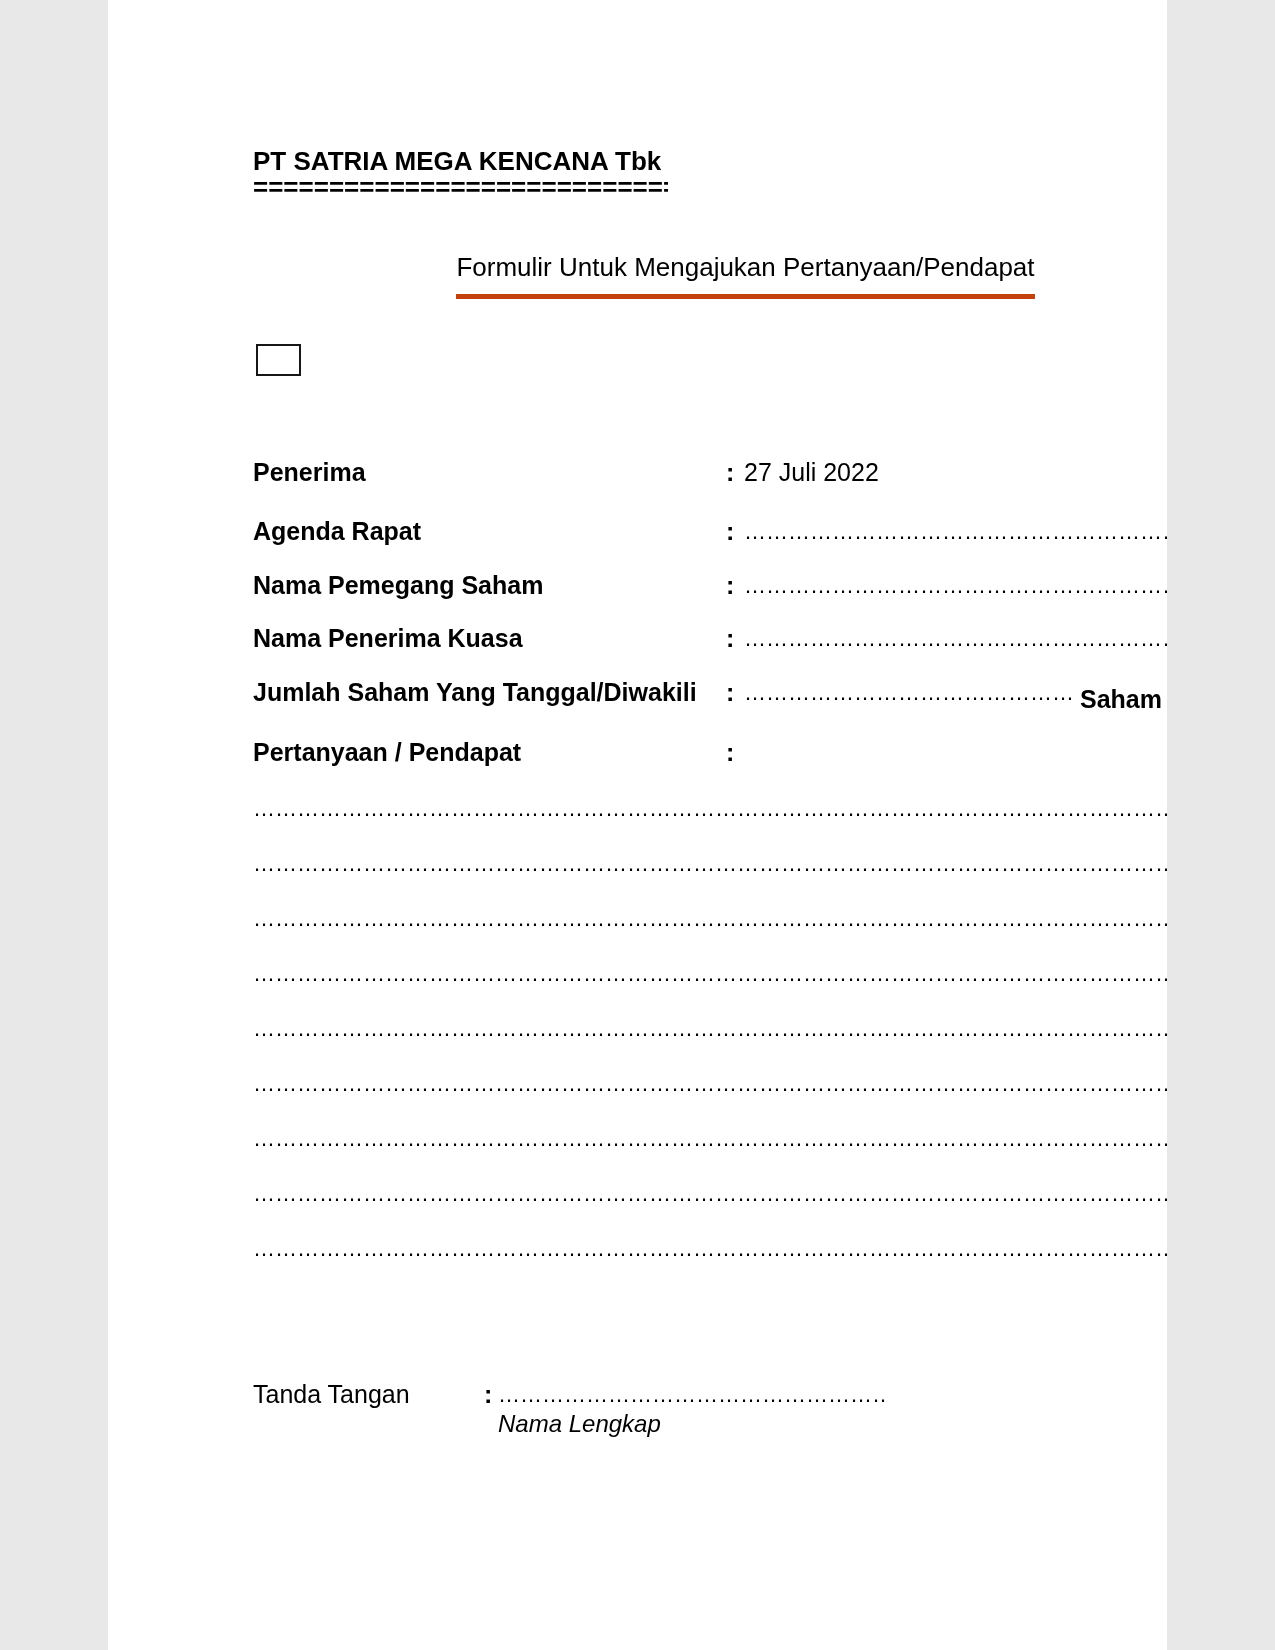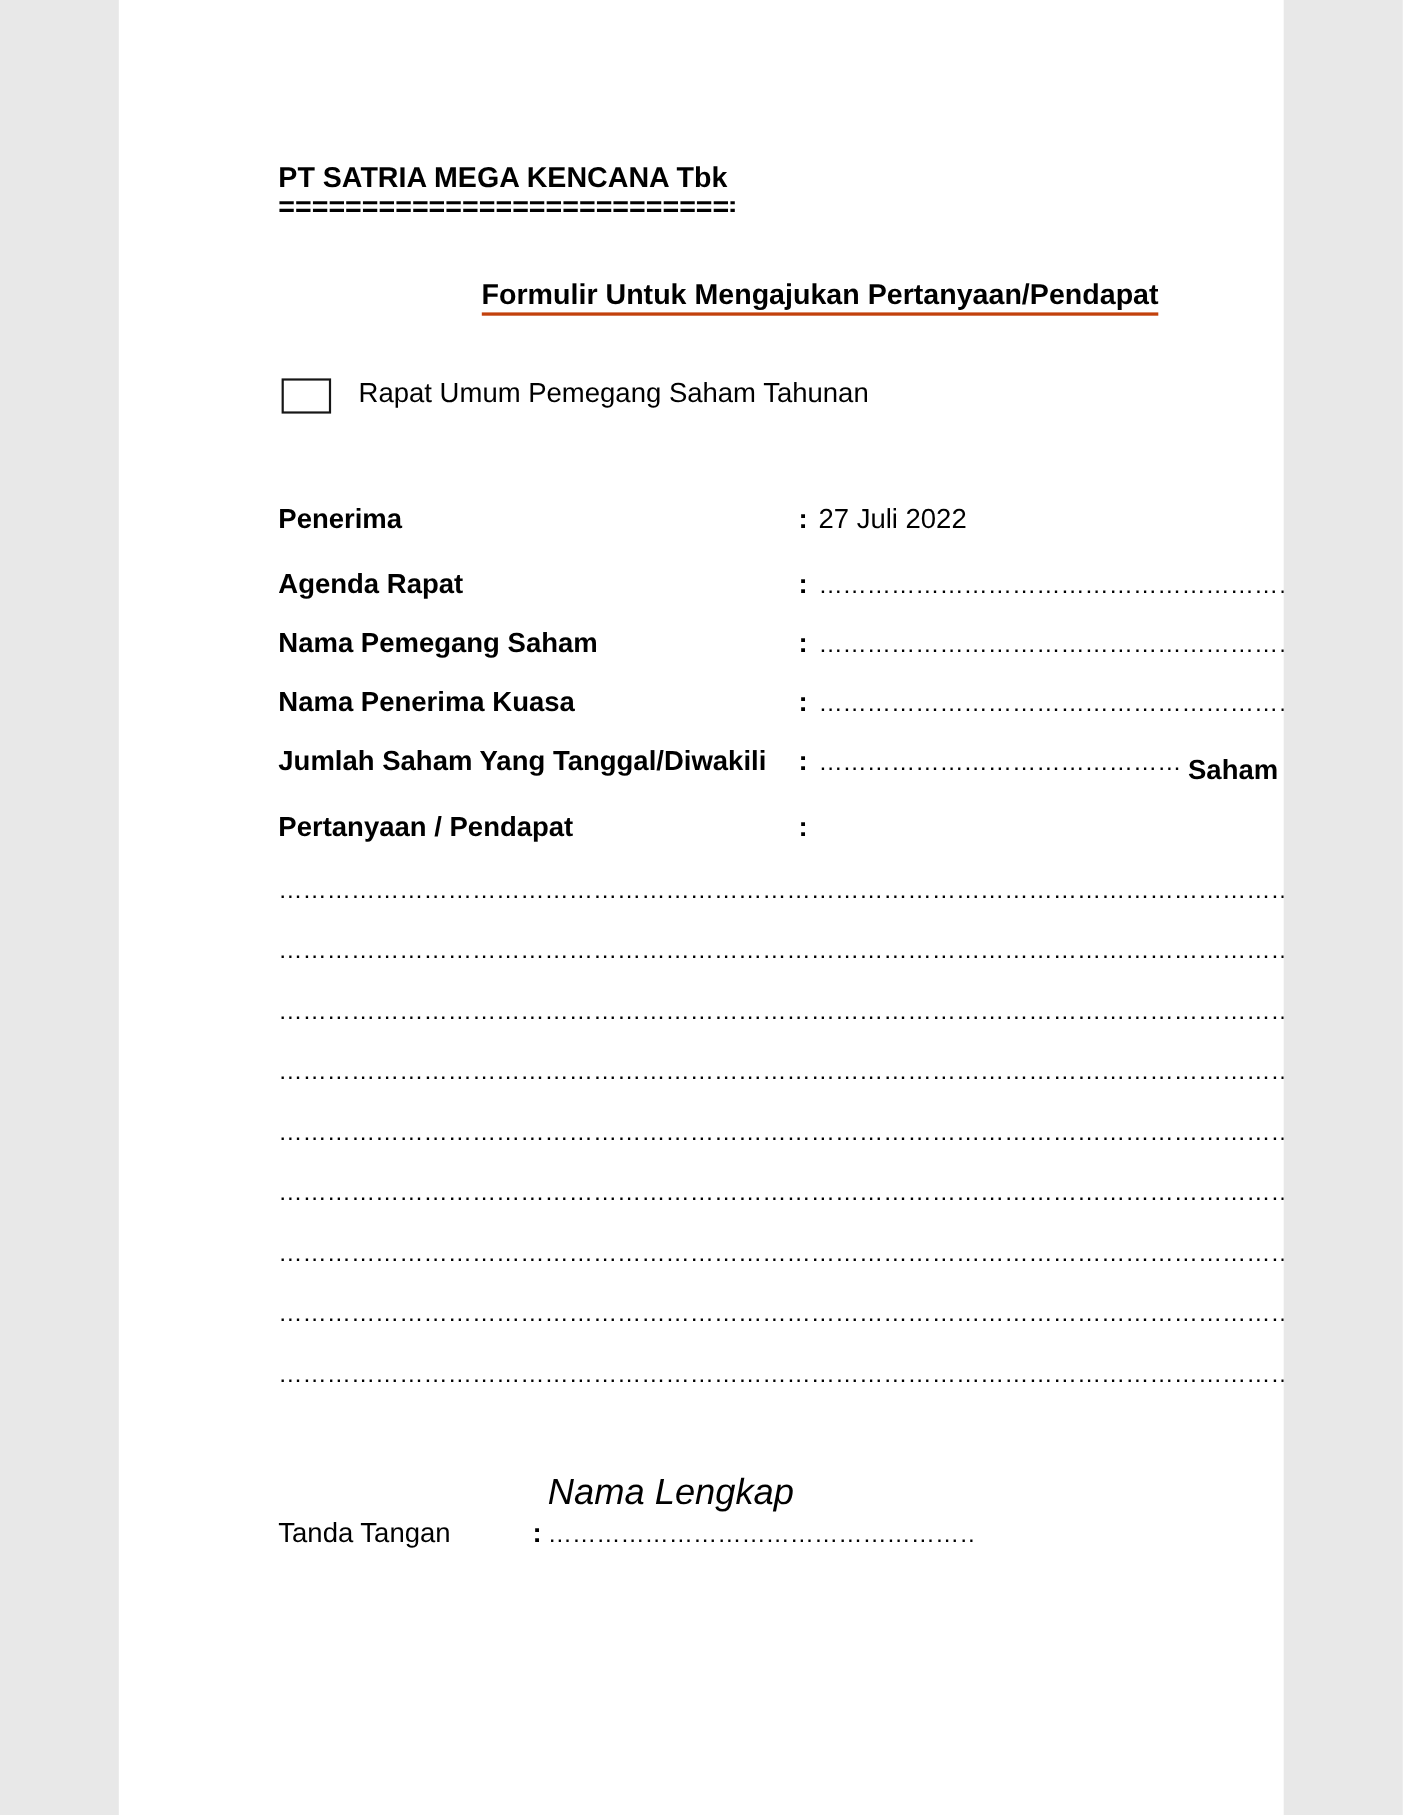--- a/index.html
+++ b/index.html
@@ -19,22 +19,22 @@
   .separator{
     position:absolute;left:145px;top:171px;width:415px;
     font-size:26px;font-weight:bold;line-height:32px;
     overflow:hidden;white-space:nowrap;
   }
   .title-wrap{
     position:absolute;left:0;top:252px;width:1275px;text-align:center;
   }
   .form-title{
     display:inline-block;
-    font-size:26px;font-weight:bold;line-height:30px;
-    border-bottom:3px solid #c2410c;padding-bottom:2px;
+    font-size:26px;font-weight:normal;line-height:30px;
+    border-bottom:5px solid #c2410c;padding-bottom:12px;
     white-space:nowrap;
   }
   .checkbox{
     position:absolute;left:148px;top:344px;
     width:41px;height:28px;
     border:2.5px solid #161616;background:#fff;
   }
   .checkbox-label{
     position:absolute;left:218px;top:341px;
     font-size:25px;line-height:32px;white-space:nowrap;
@@ -56,39 +56,38 @@
     overflow:hidden;white-space:nowrap;
   }
   .sig-row{
     position:absolute;left:145px;top:1378px;height:32px;
     font-size:25px;line-height:32px;white-space:nowrap;
   }
   .sig-row .lbl{position:absolute;left:0;font-weight:normal;}
   .sig-row .col{position:absolute;left:231px;font-weight:bold;}
   .sig-row .dotpos{position:absolute;left:245px;}
   .sig-caption{
-    position:absolute;left:390px;top:1340px;
-    font-size:33px;line-height:32px;font-style:italic;white-space:nowrap;
+    position:absolute;left:390px;top:1408px;
+    font-size:24px;line-height:32px;font-style:italic;white-space:nowrap;
   }
   .saham-suffix{font-weight:bold;margin-left:6px;font-size:25px;margin-top:40px;}
 </style>
 </head>
 <body>
 
 <div class="page">
 
   <div class="company">PT SATRIA MEGA KENCANA Tbk</div>
   <div class="separator">==============================</div>
 
   <div class="title-wrap">
     <span class="form-title">Formulir Untuk Mengajukan Pertanyaan/Pendapat</span>
   </div>
 
   <div class="checkbox"></div>
-  <div class="checkbox-label">Rapat Umum Pemegang Saham Tahunan</div>
 
   <div class="row" style="top:456px">
     <span class="lbl">Penerima</span>
     <span class="col">:</span>
     <span class="val">27 Juli 2022</span>
   </div>
 
   <div class="row" style="top:515px">
     <span class="lbl">Agenda Rapat</span>
     <span class="col">:</span>

